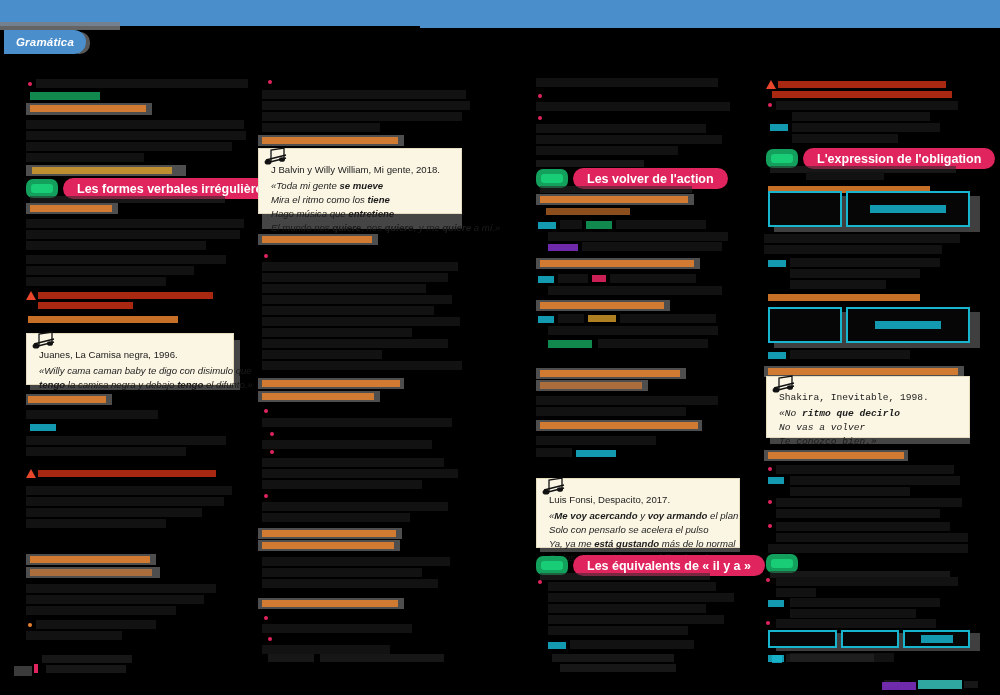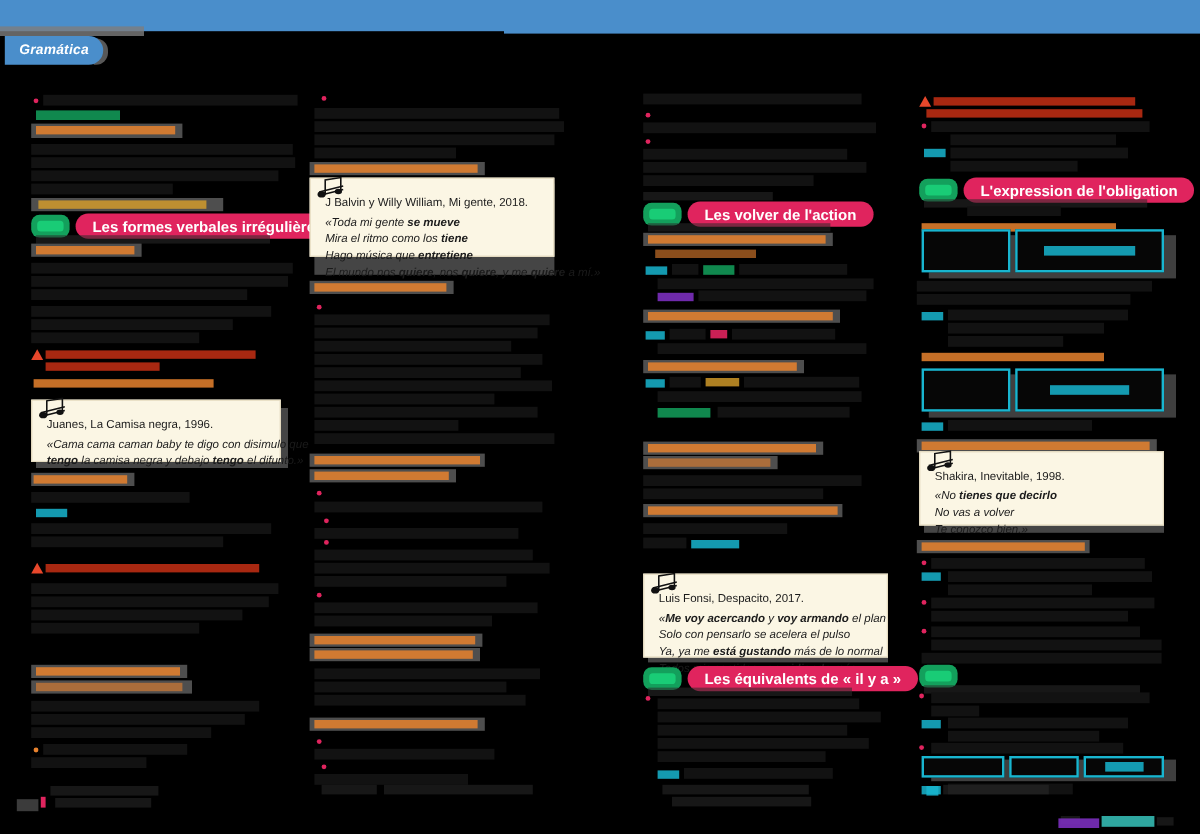--- a/index.html
+++ b/index.html
@@ -114,21 +114,21 @@
 <div class="rd" style="left:26px;top:277px;width:140px;height:9px;"></div>
 
 <div class="warn-tri" style="left:26px;top:291px;"></div>
 <div class="warn-txt" style="left:38px;top:292px;width:175px;"></div>
 <div class="warn-txt" style="left:38px;top:302px;width:95px;"></div>
 <div class="ob" style="left:28px;top:316px;width:150px;"></div>
 
 <div class="quote-shadow" style="left:30px;top:340px;width:210px;height:50px;"></div>
 <div class="quote" style="left:26px;top:333px;width:208px;height:52px;">
   <div class="src">Juanes, La Camisa negra, 1996.</div>
-  <div class="line">«Cama cama caman baby te digo con disimulo que</div>
+  <div class="line">«Willy cama caman baby te digo con disimulo que</div>
   <div class="line"><b>tengo</b> la camisa negra y debajo <b>tengo</b> el difunto.»</div>
 </div>
 <svg class="note" style="left:30px;top:330px;" viewBox="0 0 34 22">
   <path d="M4 14 L24 9 M4 17 L24 12" stroke="#111" stroke-width="1.3" fill="none"></path>
   <ellipse cx="6" cy="16" rx="3.4" ry="2.6" fill="#111"></ellipse>
   <path d="M9 16 L9 4 L22 2 L22 13" stroke="#111" stroke-width="1.3" fill="none"></path>
   <ellipse cx="20" cy="13.5" rx="3" ry="2.3" fill="#111"></ellipse>
 </svg>
 
 <div class="hl" style="left:26px;top:394px;width:86px;height:11px;"></div>
@@ -347,23 +347,23 @@
   <div class="cell" style="width:124px;height:36px;display:flex;align-items:center;justify-content:center;">
     <div class="cb" style="position:static;width:66px;height:8px;"></div>
   </div>
 </div>
 <div class="cb" style="left:768px;top:352px;width:18px;"></div>
 <div class="rd" style="left:790px;top:350px;width:120px;height:9px;"></div>
 <div class="hl" style="left:764px;top:366px;width:200px;height:11px;"></div>
 <div class="ob" style="left:768px;top:368px;width:190px;"></div>
 
 <div class="quote-shadow" style="left:770px;top:382px;width:200px;height:62px;"></div>
-<div class="quote" style="left:766px;top:376px;width:204px;height:62px;">
+<div class="quote" style="left:766px;top:376px;width:204px;height:62px;font-family:Liberation Mono, monospace;">
   <div class="src">Shakira, Inevitable, 1998.</div>
-  <div class="line">«No <b>tienes que decirlo</b></div>
+  <div class="line">«No <b>ritmo que decirlo</b></div>
   <div class="line">No vas a volver</div>
   <div class="line">Te conozco bien.»</div>
 </div>
 <svg class="note" style="left:770px;top:374px;" viewBox="0 0 34 22">
   <path d="M4 14 L24 9 M4 17 L24 12" stroke="#111" stroke-width="1.3" fill="none"></path>
   <ellipse cx="6" cy="16" rx="3.4" ry="2.6" fill="#111"></ellipse>
   <path d="M9 16 L9 4 L22 2 L22 13" stroke="#111" stroke-width="1.3" fill="none"></path>
   <ellipse cx="20" cy="13.5" rx="3" ry="2.3" fill="#111"></ellipse>
 </svg>
 

